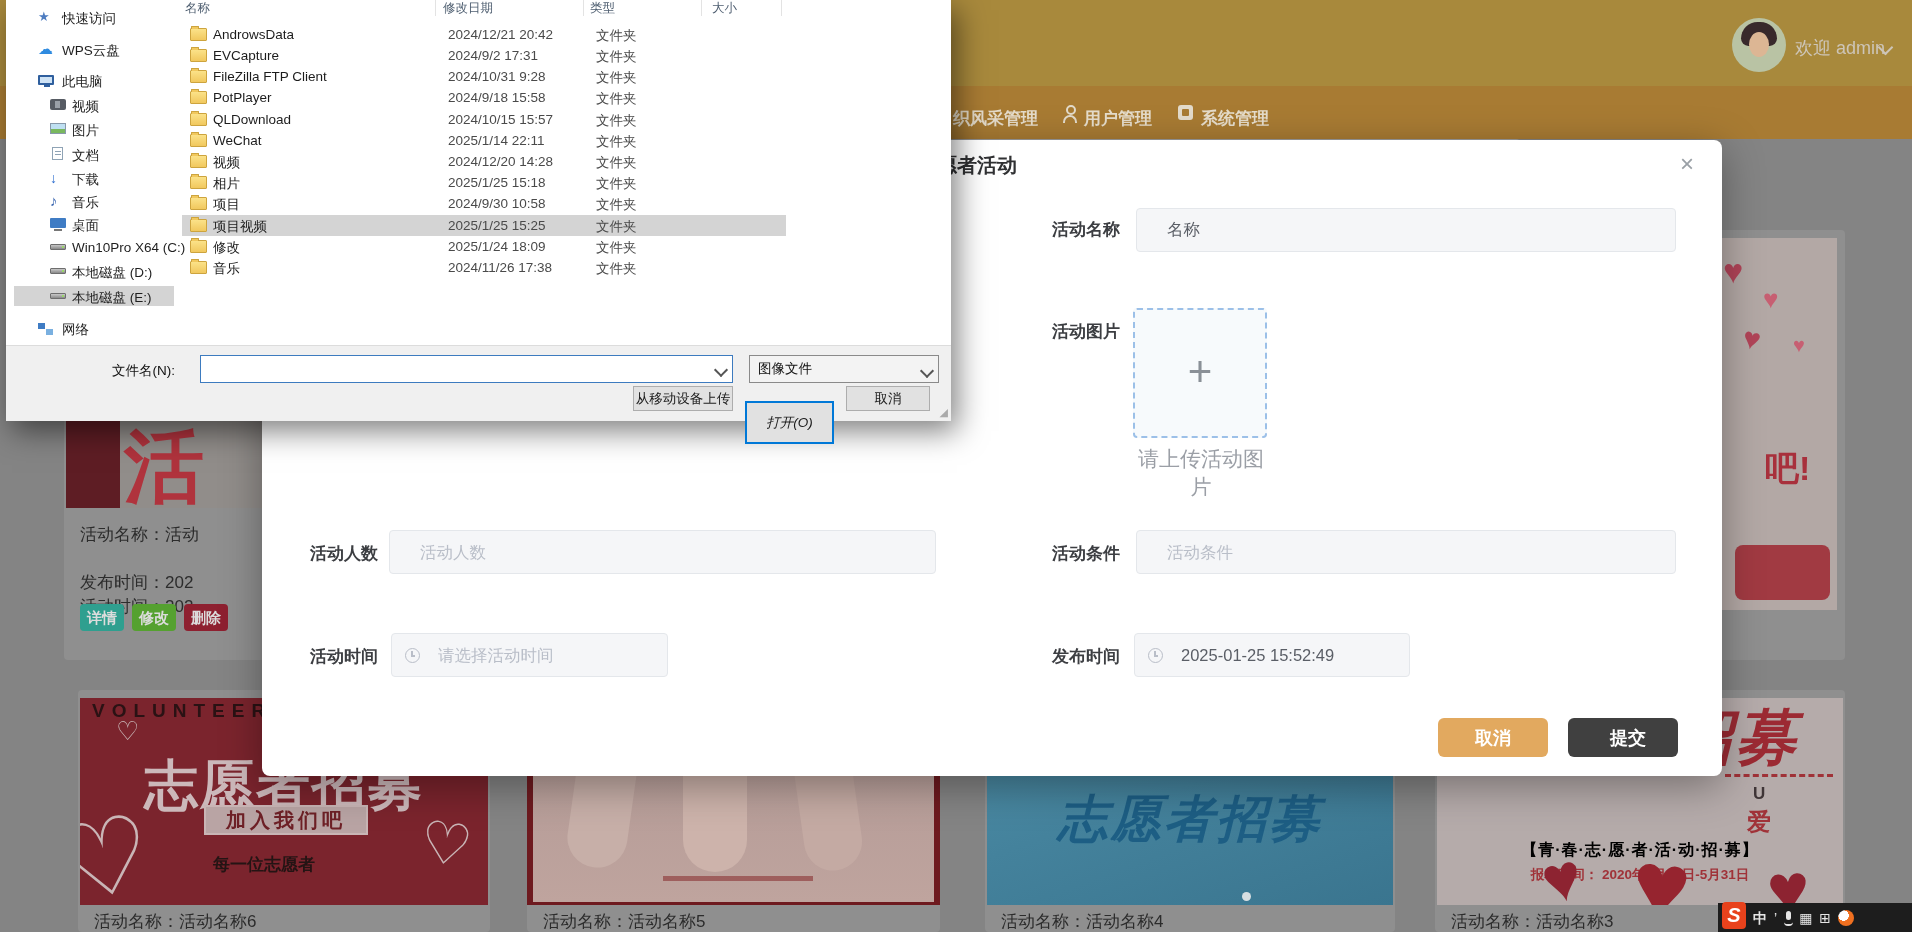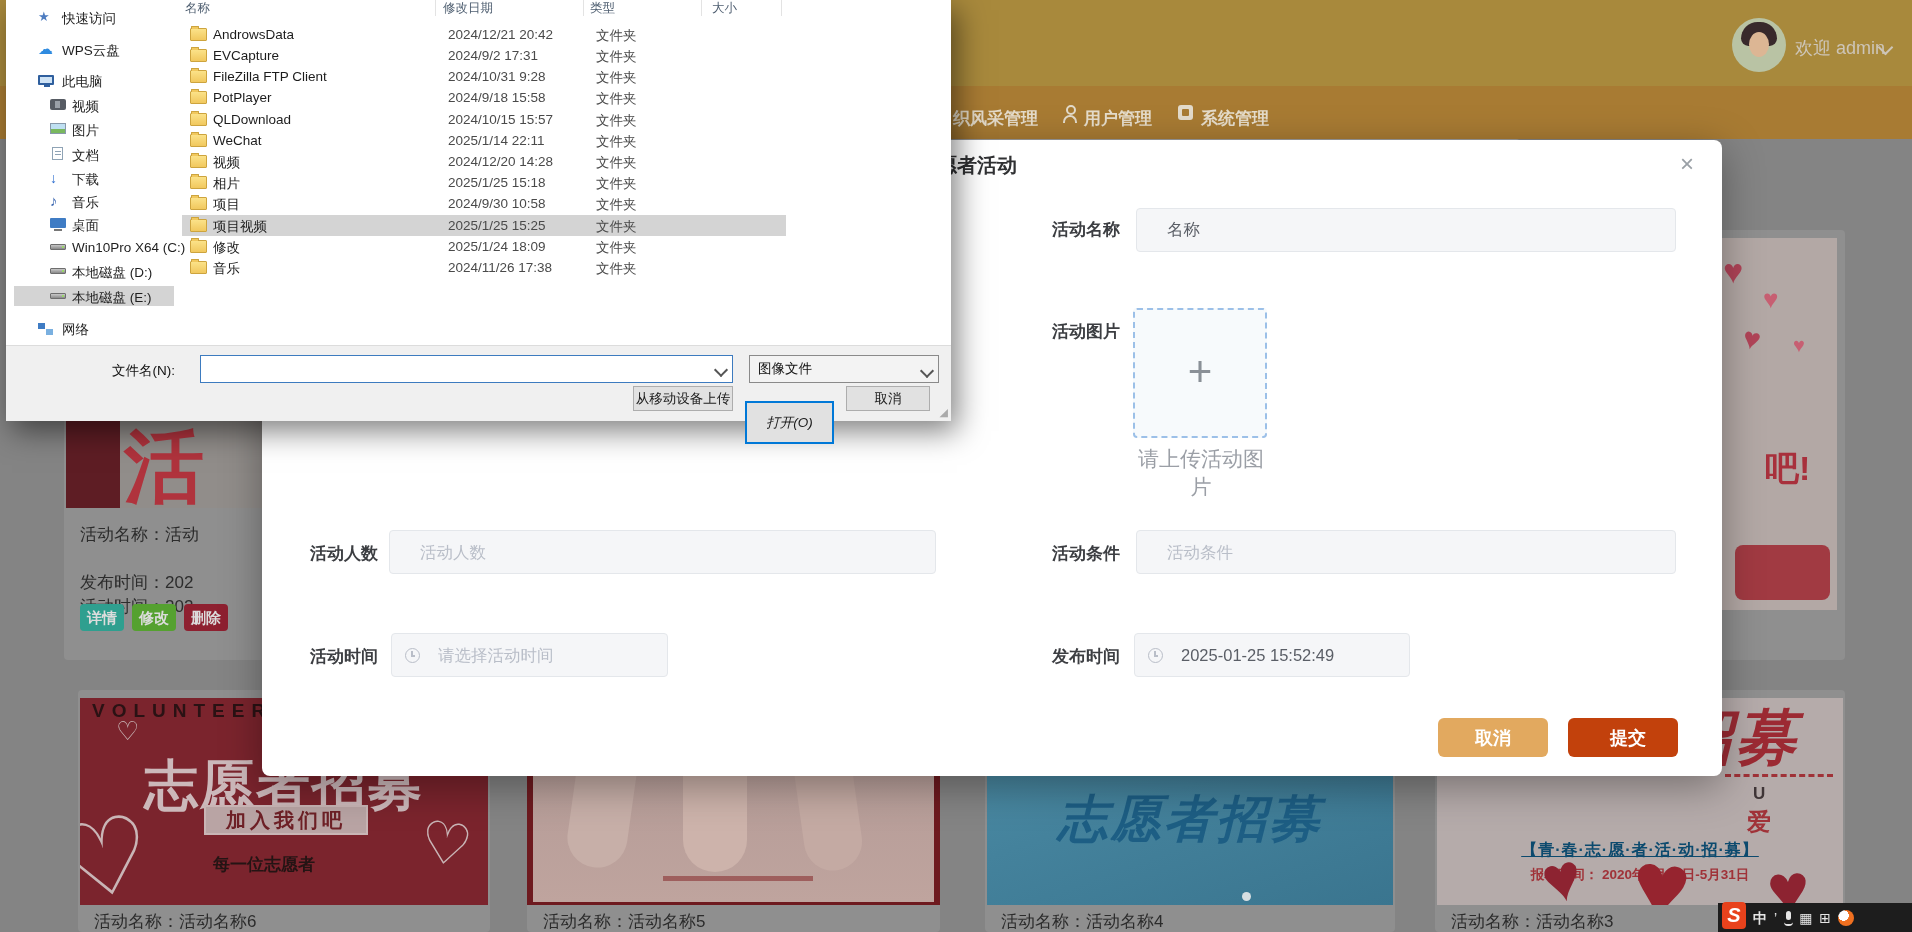--- a/index.html
+++ b/index.html
@@ -187,21 +187,21 @@
     </div>
     <span class="abs ct" style="left:16px;top:220px;">活动名称：活动名称4</span>
   </div>
 
   <div class="abs card" style="left:1435px;top:690px;width:410px;height:242px;">
     <div class="abs poster" style="left:2px;top:8px;width:406px;height:207px;background:#b5abaa;">
       <div class="abs" style="left:0;top:0;width:406px;text-align:center;font-size:60px;font-weight:900;font-style:italic;color:#9c2a33;letter-spacing:4px;">志愿者招募</div>
       <div class="abs" style="left:288px;top:76px;width:108px;height:0;border-top:3px dashed #a03238;"></div>
       <span class="abs" style="left:316px;top:86px;font-size:17px;font-weight:bold;color:#3f3537;">U</span>
       <span class="abs" style="left:310px;top:108px;font-size:24px;font-weight:bold;color:#a03238;">爱</span>
-      <div class="abs" style="left:0;top:142px;width:406px;text-align:center;font-size:16px;font-weight:bold;color:#0c4a6e;letter-spacing:1px;text-decoration:underline;">【青·春·志·愿·者·活·动·招·募】</div>
+      <div class="abs" style="left:0;top:142px;width:406px;text-align:center;font-size:16px;font-weight:bold;color:#000000;letter-spacing:1px;">【青·春·志·愿·者·活·动·招·募】</div>
       <div class="abs" style="left:0;top:168px;width:406px;text-align:center;font-size:13.5px;font-weight:bold;color:#a03238;">报名时间： 2020年4月10日-5月31日</div>
       <span class="abs heart" style="left:105px;top:142px;font-size:66px;color:#8d2331;transform:rotate(-12deg);"></span>
       <span class="abs heart" style="left:195px;top:132px;font-size:98px;color:#96242f;transform:rotate(6deg);"></span>
       <span class="abs heart" style="left:330px;top:150px;font-size:72px;color:#8d2331;transform:rotate(-4deg);"></span>
     </div>
     <span class="abs ct" style="left:16px;top:220px;">活动名称：活动名称3</span>
   </div>
 
   <div class="abs modal">
     <span class="abs m-title" style="left:675px;top:12px;">愿者活动</span>
@@ -223,21 +223,21 @@
 
     <div class="abs m-label" style="left:0;top:505px;width:116px;">活动时间</div>
     <input class="m-input dt" style="left: 129px; top: 493px; width: 277px; height: 44px;" readonly="" placeholder="请选择活动时间">
     <span class="clk" style="left:143px;top:508px;"></span>
 
     <div class="abs m-label" style="left:738px;top:505px;width:120px;">发布时间</div>
     <input class="m-input dt" style="left: 872px; top: 493px; width: 276px; height: 44px;" readonly="" value="2025-01-25 15:52:49">
     <span class="clk" style="left:886px;top:508px;"></span>
 
     <button class="abs m-btn" style="left:1176px;top:578px;width:110px;height:39px;background:#e2a95f;">取消</button>
-    <button class="abs m-btn" style="left:1306px;top:578px;width:110px;height:39px;background:#c2410c;padding-left:16px;">提交</button>
+    <button class="abs m-btn" style="left:1306px;top:578px;width:110px;height:39px;background:#404040;padding-left:16px;">提交</button>
   </div>
 
   <div class="abs fdlg">
     <div class="abs fd-white"></div>
 
     <span class="abs fd-head" style="left:179px;">名称</span>
     <span class="abs fd-head" style="left:437px;">修改日期</span>
     <span class="abs fd-head" style="left:584px;">类型</span>
     <span class="abs fd-head" style="left:706px;">大小</span>
     <span class="abs fd-sep" style="left:429px;"></span>

